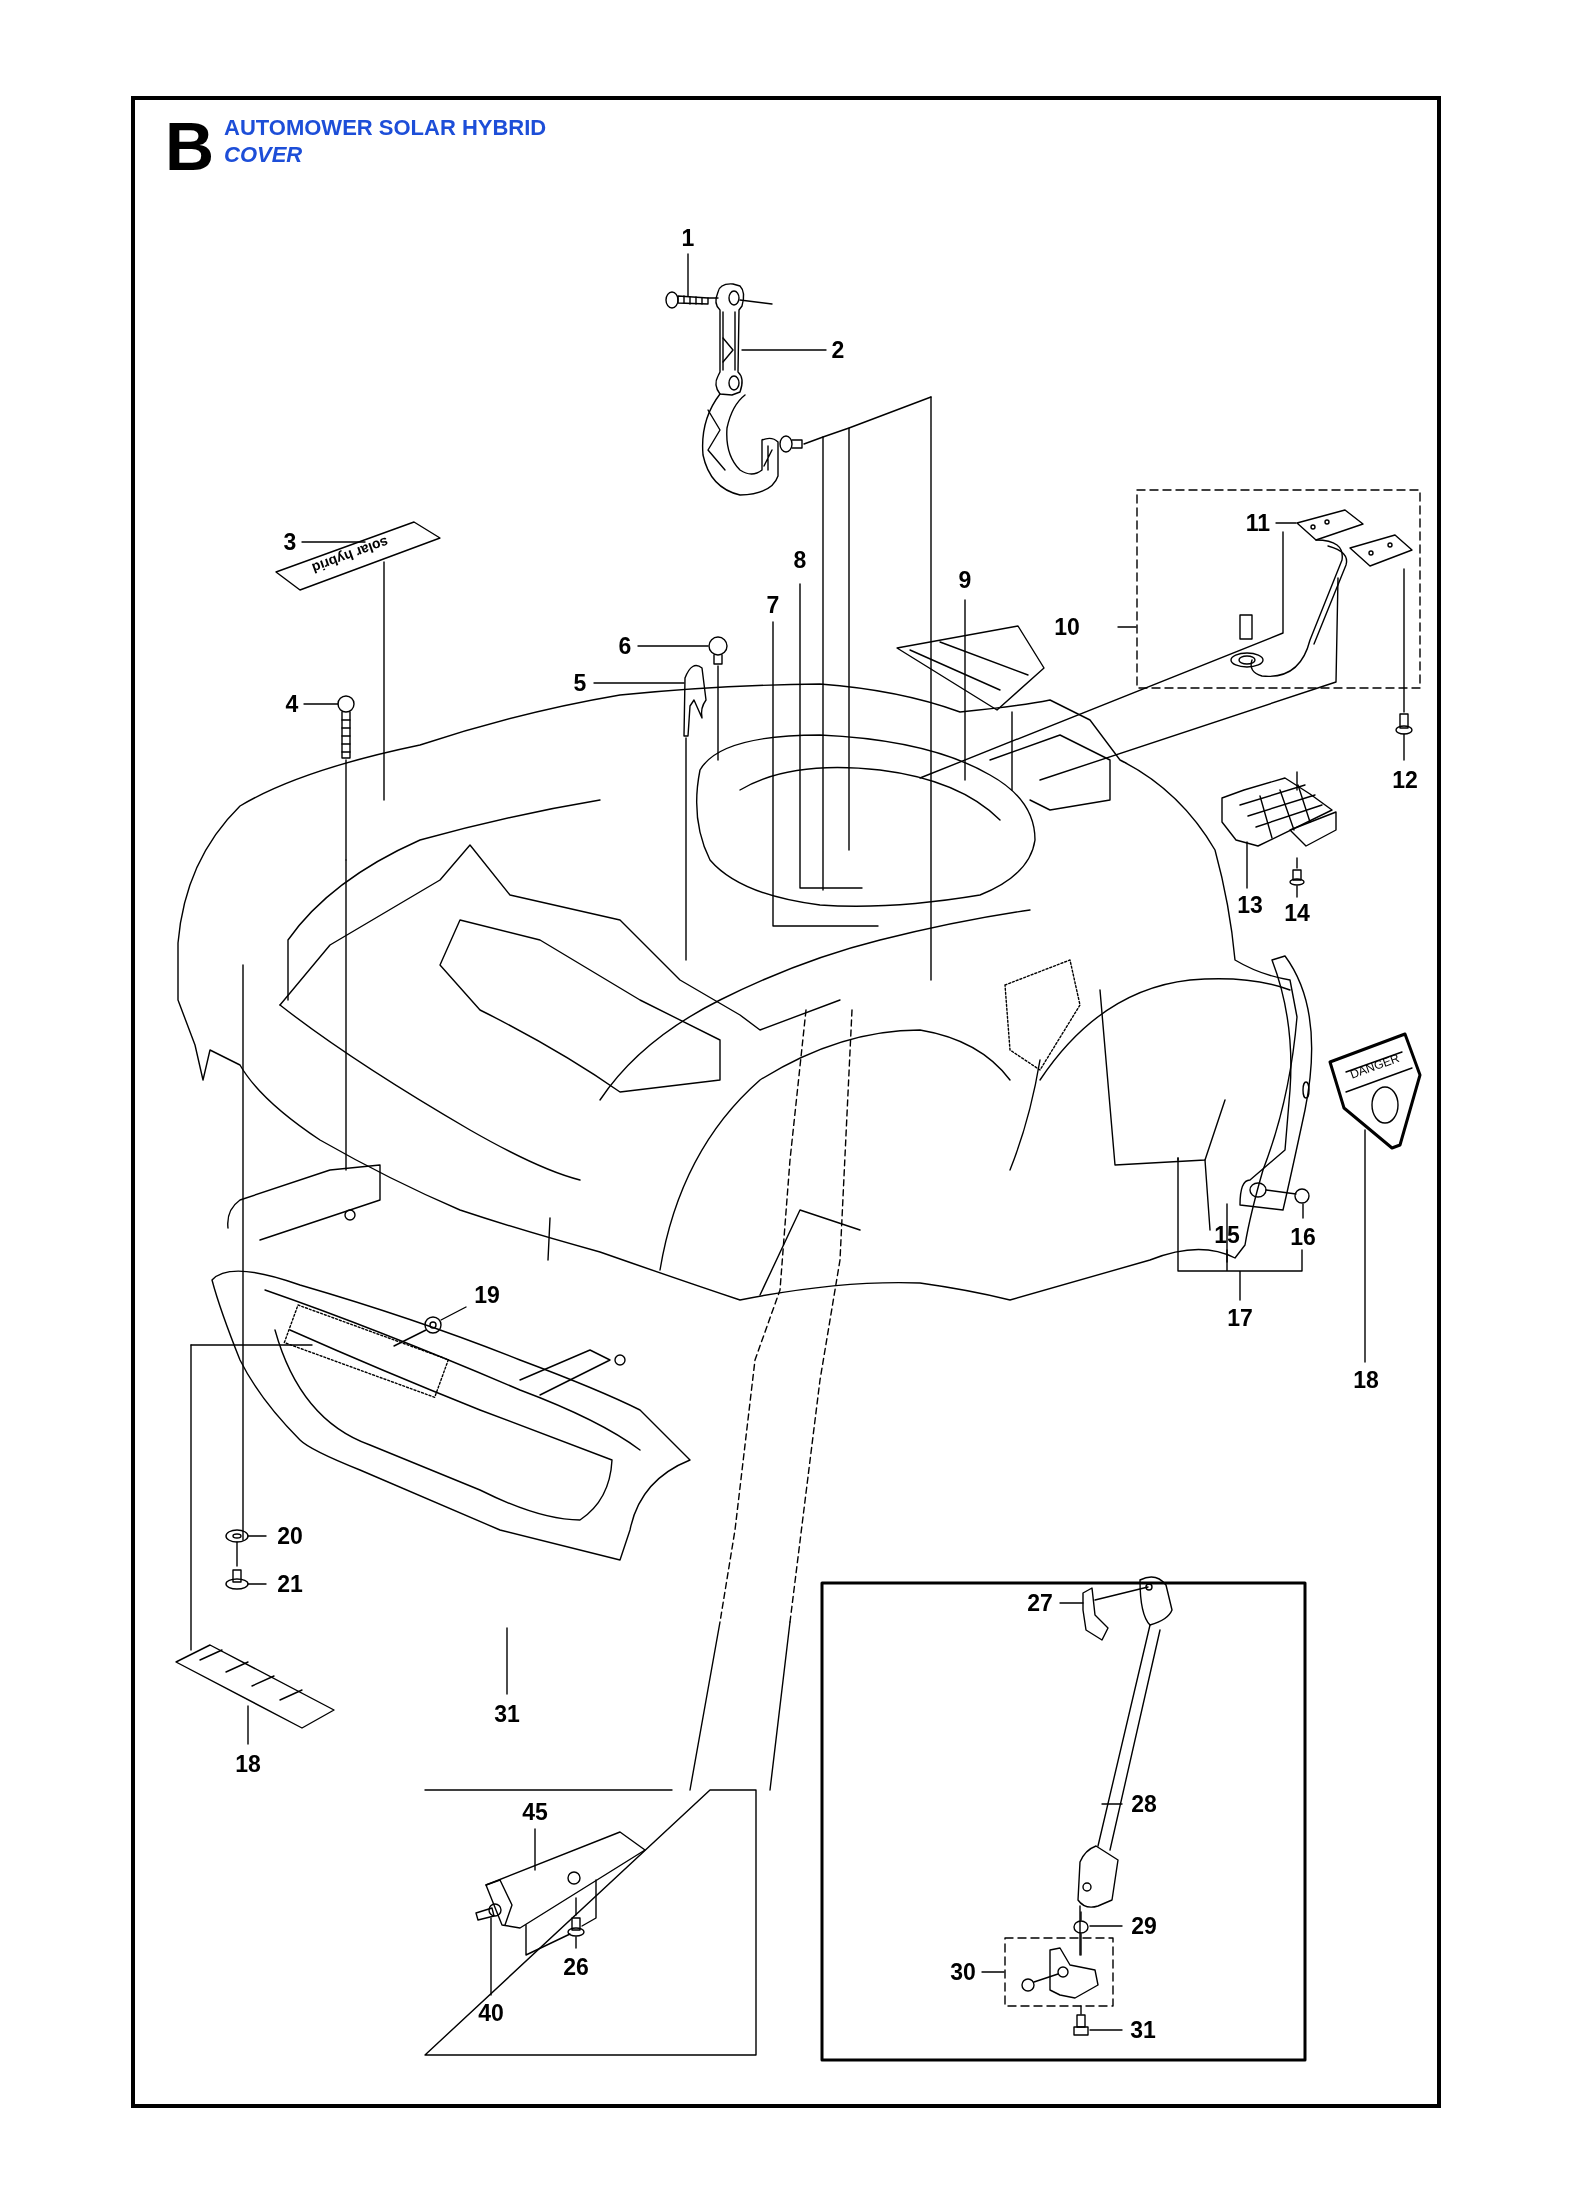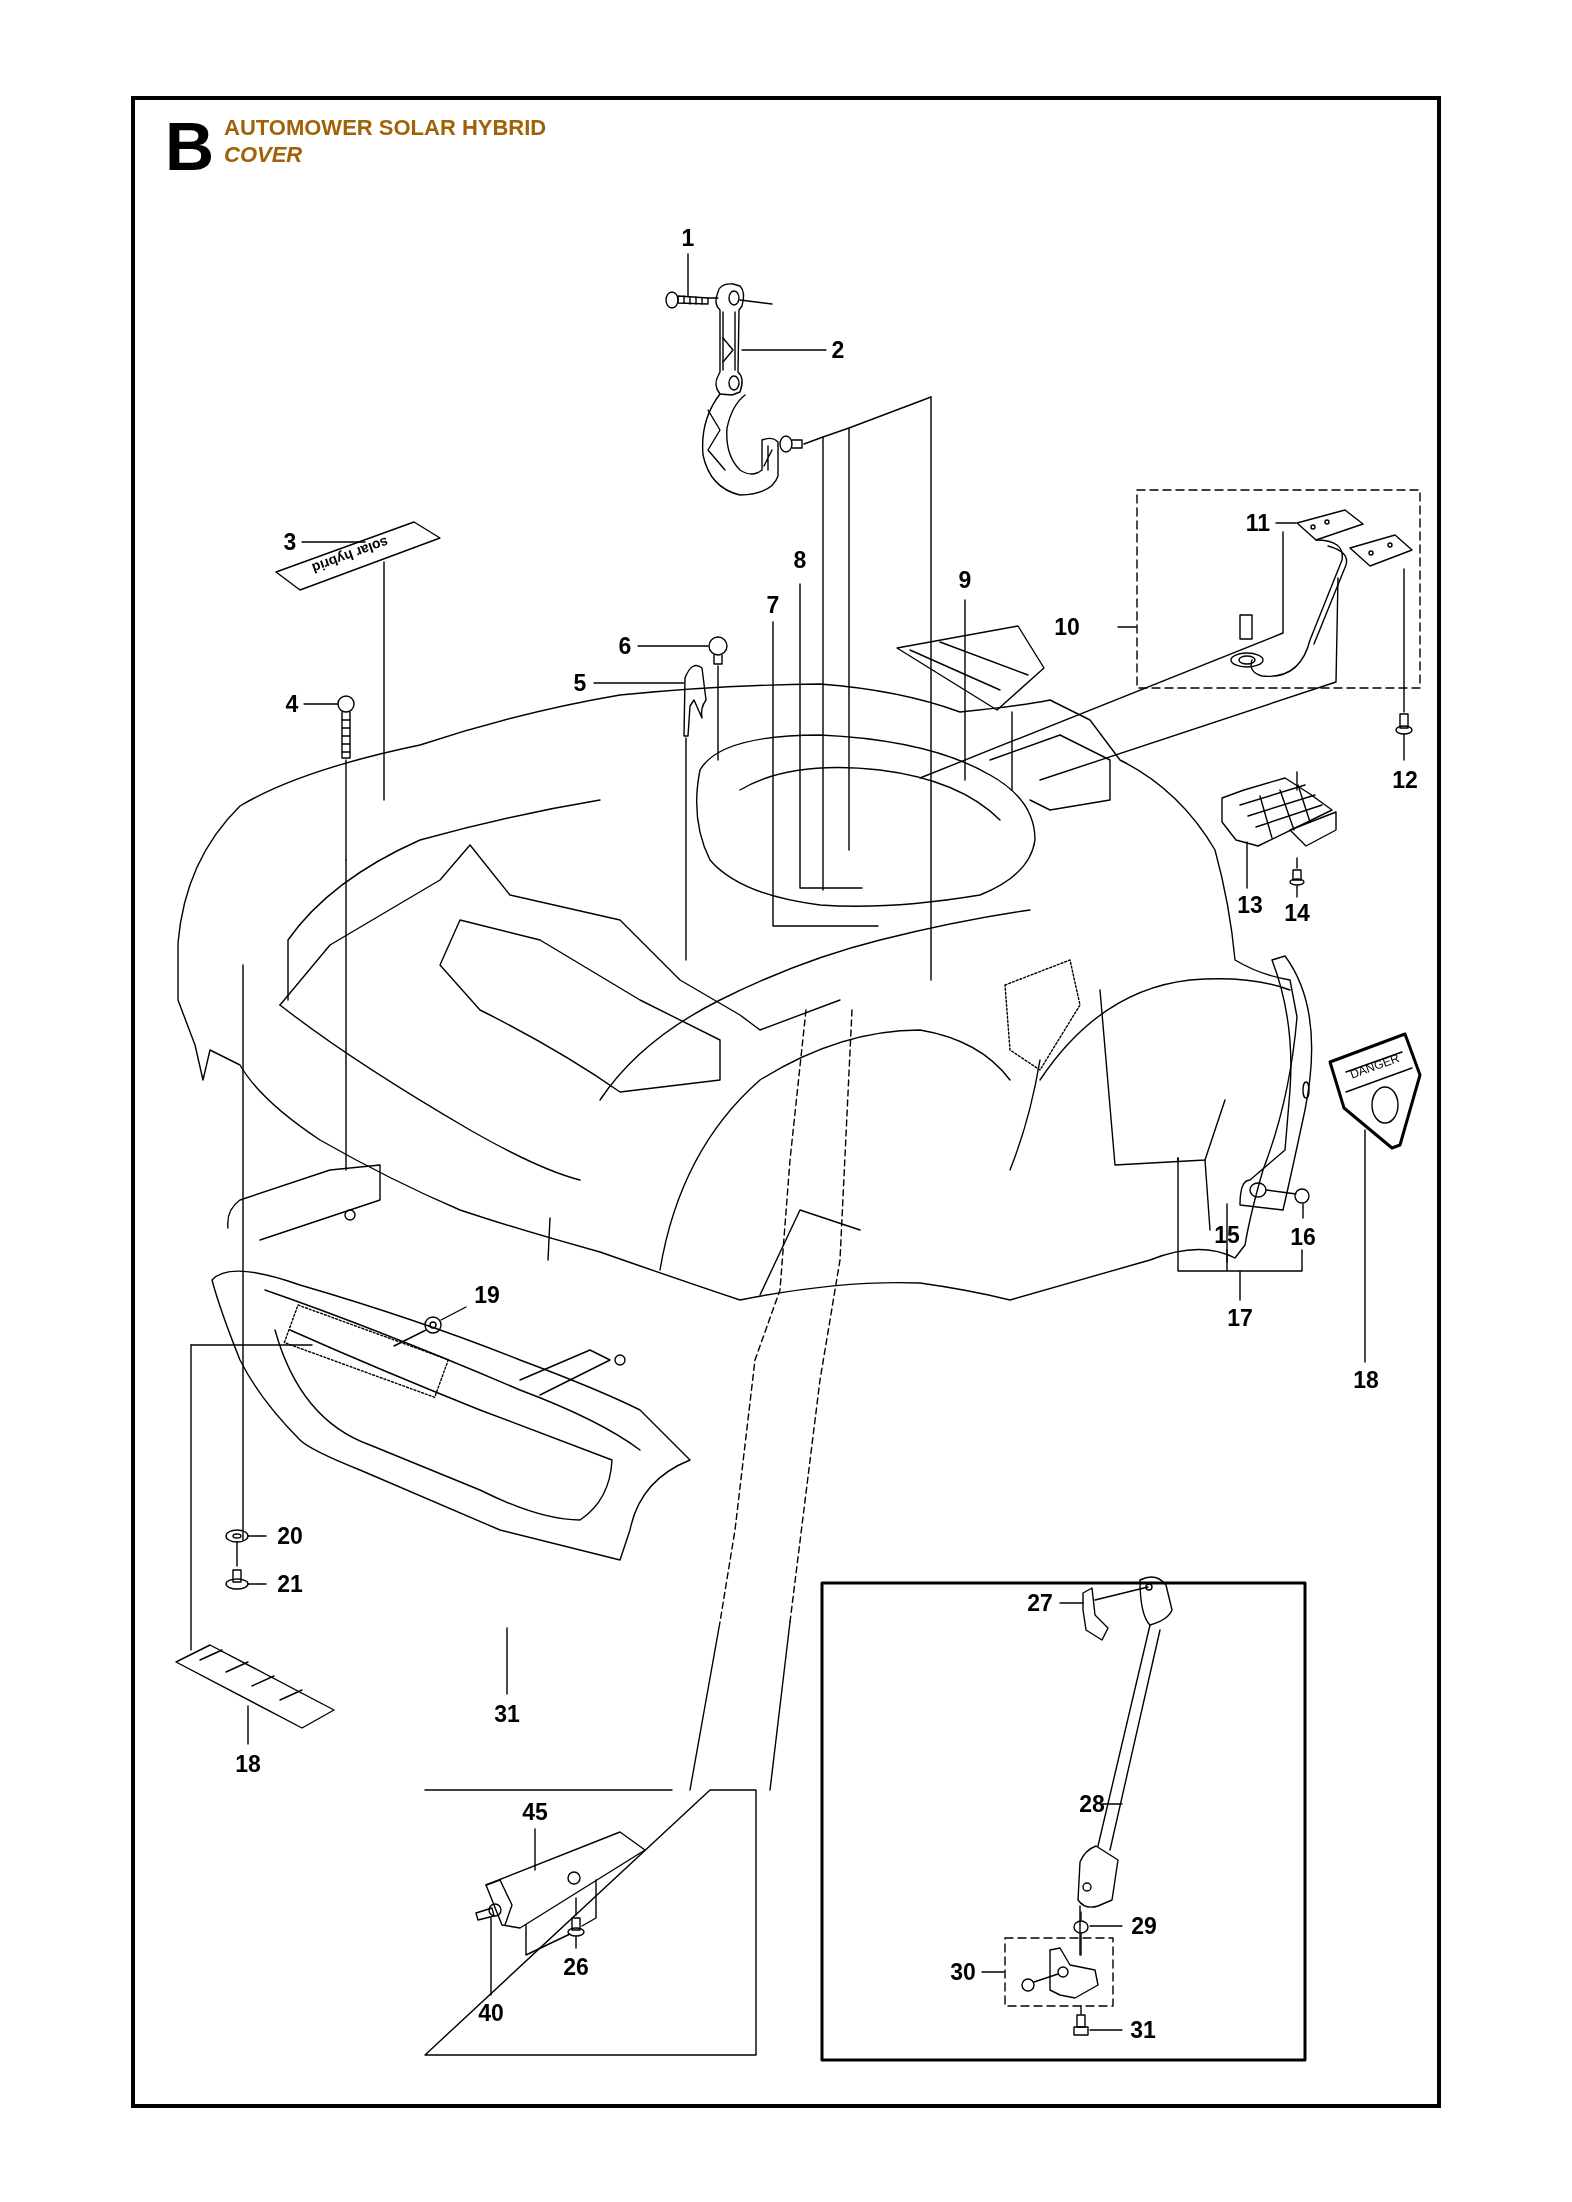--- a/index.html
+++ b/index.html
@@ -1,19 +1,19 @@
 <!DOCTYPE html>
 <html><head>
 <meta charset="utf-8">
 <style>
   html, body { margin: 0; padding: 0; background: #ffffff; }
   body { width: 1572px; height: 2202px; position: relative; overflow: hidden; font-family: "Liberation Sans", sans-serif; }
   #frame { position: absolute; left: 131px; top: 96px; width: 1302px; height: 2004px; border: 4px solid #000; }
   #title-letter { position: absolute; left: 165px; top: 112px; font-size: 68px; font-weight: bold; line-height: 1; color: #000; font-family: "Liberation Sans", sans-serif; }
-  .title-line { position: absolute; left: 224px; font-size: 22px; font-weight: bold; line-height: 1; color: #a16207; font-family: "Liberation Sans", sans-serif; }
+  .title-line { position: absolute; left: 224px; font-size: 22px; font-weight: bold; line-height: 1; color: #1d4ed8; font-family: "Liberation Sans", sans-serif; }
   #title-line1 { top: 117px; }
   #title-line2 { top: 144px; font-style: italic; }
   svg#art { position: absolute; left: 0; top: 0; }
   .callout { position: absolute; font-size: 23px; font-weight: bold; color: #000; line-height: 1; transform: translate(-50%, -50%); font-family: "Liberation Sans", sans-serif; white-space: nowrap; }
 </style>
 </head>
 <body>
 
 <div id="frame"></div>
 <div id="title-letter">B</div>
@@ -281,16 +281,16 @@
 <div class="callout" style="left:1366px;top:1380px">18</div>
 <div class="callout" style="left:487px;top:1295px">19</div>
 <div class="callout" style="left:290px;top:1536px">20</div>
 <div class="callout" style="left:290px;top:1584px">21</div>
 <div class="callout" style="left:507px;top:1714px">31</div>
 <div class="callout" style="left:248px;top:1764px">18</div>
 <div class="callout" style="left:491px;top:2013px">40</div>
 <div class="callout" style="left:535px;top:1812px">45</div>
 <div class="callout" style="left:576px;top:1967px">26</div>
 <div class="callout" style="left:1040px;top:1603px">27</div>
-<div class="callout" style="left:1092px;top:1804px">28</div>
+<div class="callout" style="left:1144px;top:1804px">28</div>
 <div class="callout" style="left:1144px;top:1926px">29</div>
 <div class="callout" style="left:963px;top:1972px">30</div>
 <div class="callout" style="left:1143px;top:2030px">31</div>
 
 </body></html>

